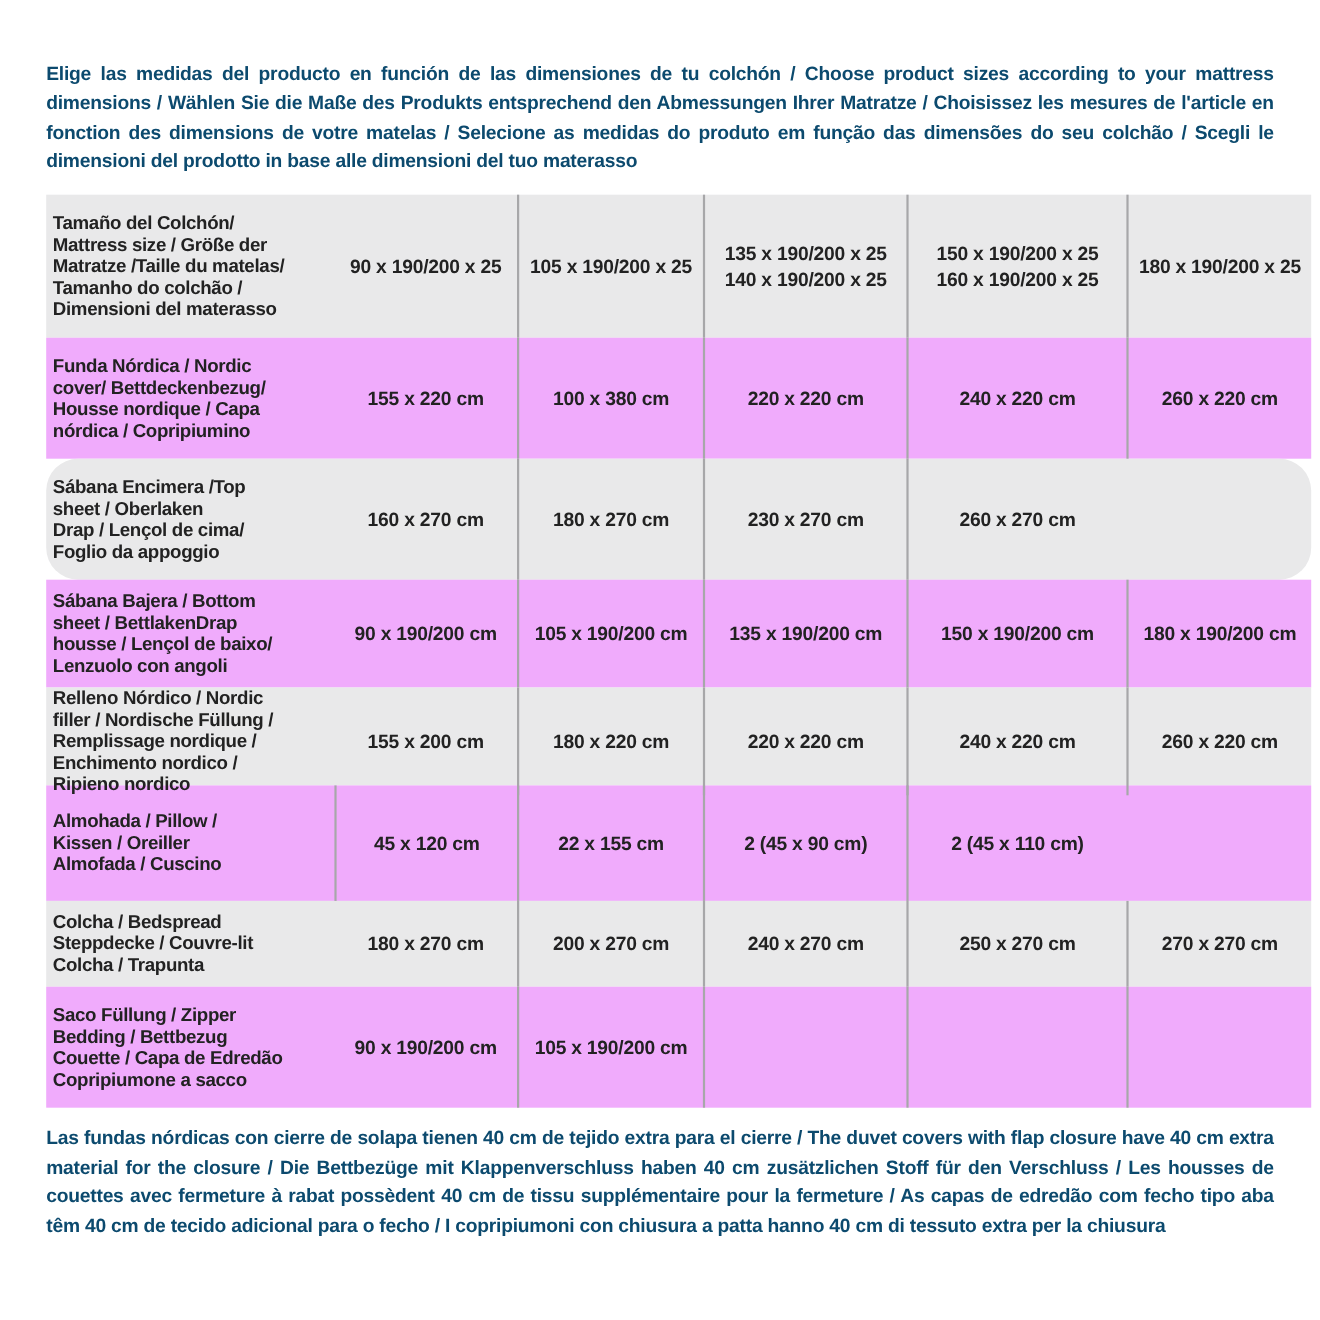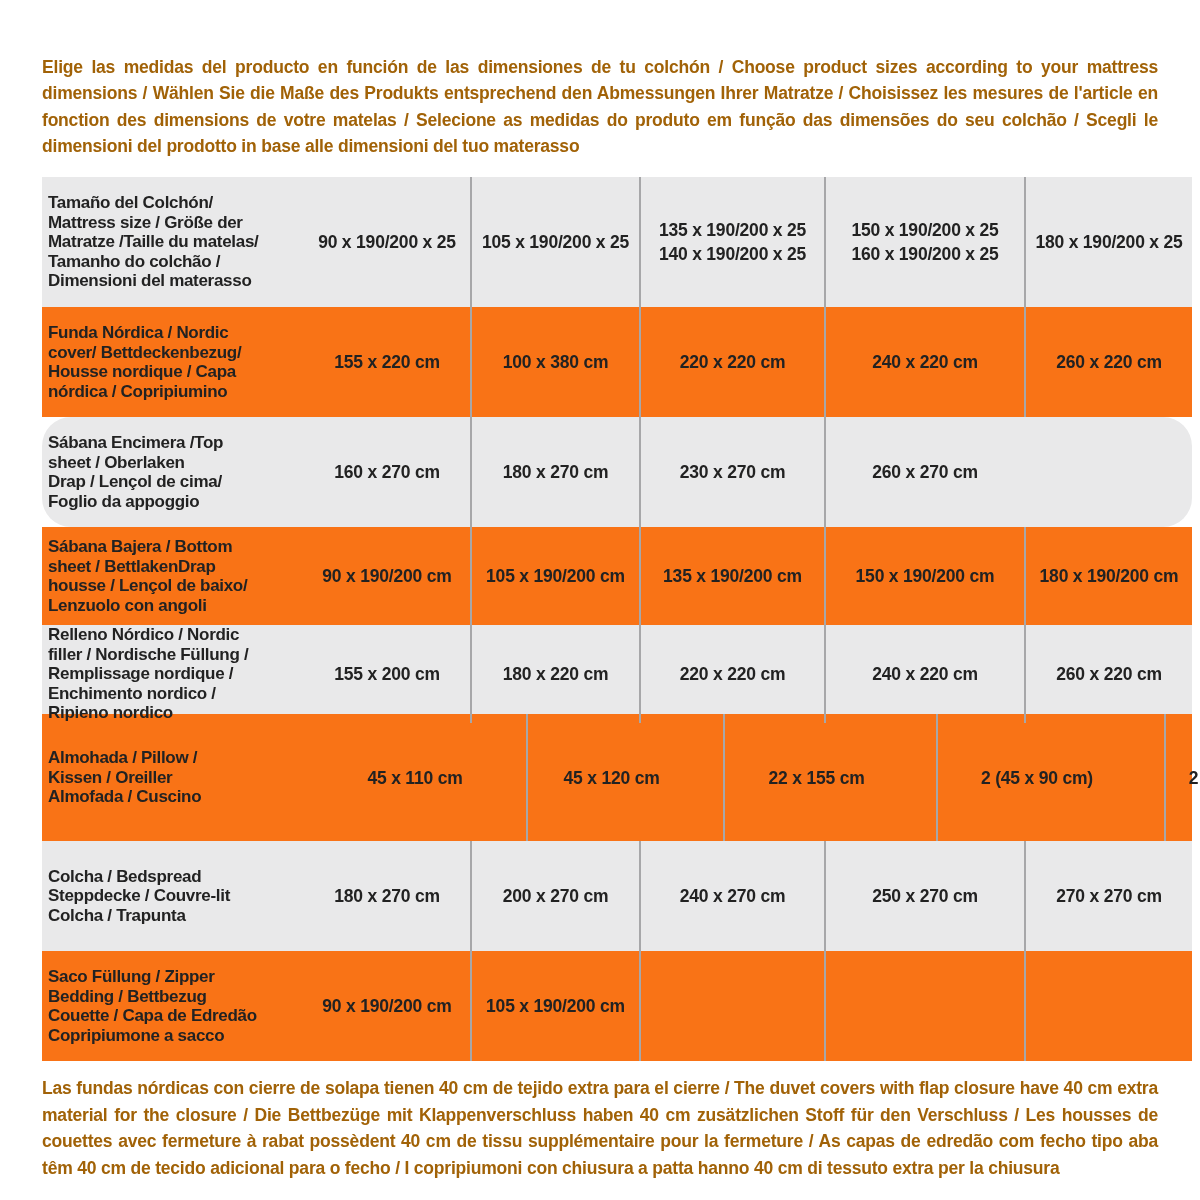--- a/index.html
+++ b/index.html
@@ -20,32 +20,32 @@
     height: 1200px;
     box-sizing: border-box;
     padding: 36px 42px 0 42px;
   }
   .intro, .footnote {
     font-size: 17.5px;
     font-weight: bold;
     line-height: 26.5px;
     text-align: justify;
     letter-spacing: -0.2px;
-    color: #a16207;
+    color: #0c4a6e;
   }
   .size-table {
     width: 1150px;
   }
   .row {
     display: grid;
     grid-template-columns: 262px 166px 169px 185px 200px 168px;
     align-items: stretch;
   }
   .row.gray  { background: #e9e9ea; }
-  .row.white { background: #f97316; }
+  .row.white { background: #f0abfc; }
   .cell {
     display: flex;
     align-items: center;
     box-sizing: border-box;
   }
   .cell.label {
     justify-content: flex-start;
     padding-left: 6px;
     padding-right: 4px;
     font-size: 17px;
@@ -134,31 +134,30 @@
 filler / Nordische Füllung /
 Remplissage nordique /
 Enchimento nordico /
 Ripieno nordico</div>
         <div class="cell val">155 x 200 cm</div>
         <div class="cell val divided">180 x 220 cm</div>
         <div class="cell val divided">220 x 220 cm</div>
         <div class="cell val divided">240 x 220 cm</div>
         <div class="cell val divided">260 x 220 cm</div>
       </div>
-      <div class="row white" style="height: 127px; gap: 28px;">
+      <div class="row white" style="height: 105px;">
         <div class="cell label">Almohada  / Pillow /
 Kissen / Oreiller
 Almofada / Cuscino</div>
-        <div class="cell val">45 x 110 cm</div>
         <div class="cell val divided">45 x 120 cm</div>
         <div class="cell val divided">22 x 155 cm</div>
         <div class="cell val divided">2 (45 x 90 cm)</div>
         <div class="cell val divided">2 (45 x 110 cm)</div>
       </div>
-      <div class="row gray" style="height: 110px;">
+      <div class="row gray" style="height: 78px;">
         <div class="cell label">Colcha / Bedspread
 Steppdecke / Couvre-lit
 Colcha / Trapunta</div>
         <div class="cell val">180 x 270 cm</div>
         <div class="cell val divided">200 x 270 cm</div>
         <div class="cell val divided">240 x 270 cm</div>
         <div class="cell val divided">250 x 270 cm</div>
         <div class="cell val divided">270 x 270 cm</div>
       </div>
       <div class="row white" style="height: 110px;">

